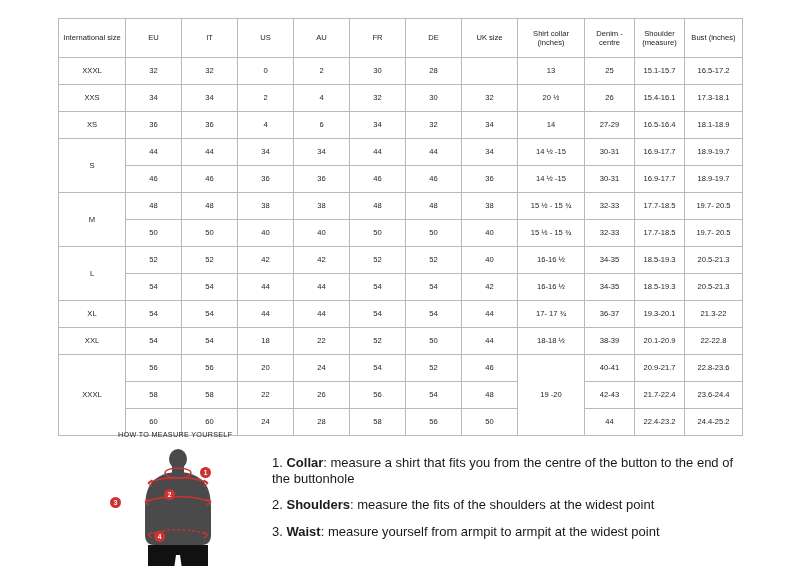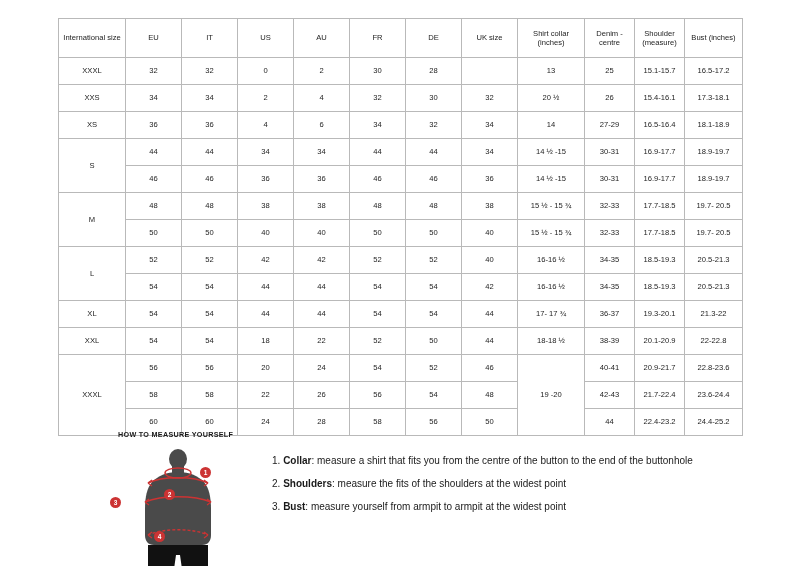--- a/index.html
+++ b/index.html
@@ -61,21 +61,21 @@
 
   
   .measure {
     position: absolute;
     left: 118px;
     top: 430px;
     width: 620px;
   }
   .measure-title {
     font-size: 7.2px;
-    font-weight: bold;
+    font-weight: normal;
     letter-spacing: 0.3px;
     color: #1a1a1a;
     margin-bottom: 8px;
   }
   .measure-body {
     position: relative;
     display: flex;
     align-items: flex-start;
   }
   .figure-wrap {
@@ -83,21 +83,21 @@
     width: 120px;
     height: 125px;
     flex: 0 0 120px;
   }
   .measure-list {
     margin: 8px 0 0 34px;
     padding: 0;
     list-style: none;
   }
   .measure-list li {
-    font-size: 10px;
+    font-size: 13px;
     line-height: 1.2;
     margin-bottom: 11px;
     color: #1a1a1a;
   }
   .measure-list li .lbl {
     font-weight: bold;
   }
   .num-badge {
     position: absolute;
     width: 11px;
@@ -371,18 +371,18 @@
         </svg>
         <span class="num-badge" style="left:82px; top:20px;">1</span>
         <span class="num-badge" style="left:46px; top:42px;">2</span>
         <span class="num-badge" style="left:-8px; top:50px;">3</span>
         <span class="num-badge" style="left:36px; top:84px;">4</span>
       </div>
 
       <ul class="measure-list">
           <li><span>1. </span><span class="lbl">Collar</span><span>: measure a shirt that fits you from the centre of the button to the end of the buttonhole</span></li>
           <li><span>2. </span><span class="lbl">Shoulders</span><span>: measure the fits of the shoulders at the widest point</span></li>
-          <li><span>3. </span><span class="lbl">Bust</span><span>: measure yourself from armpit to armpit at the widest point</span></li>
+          <li><span>3. </span><span class="lbl">Waist</span><span>: measure yourself from armpit to armpit at the widest point</span></li>
         </ul>
     </div>
   </div>
 
 </div>
 
 </body></html>

